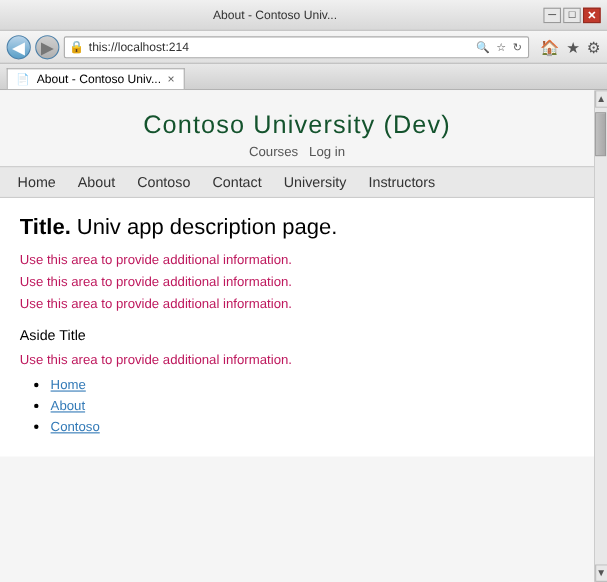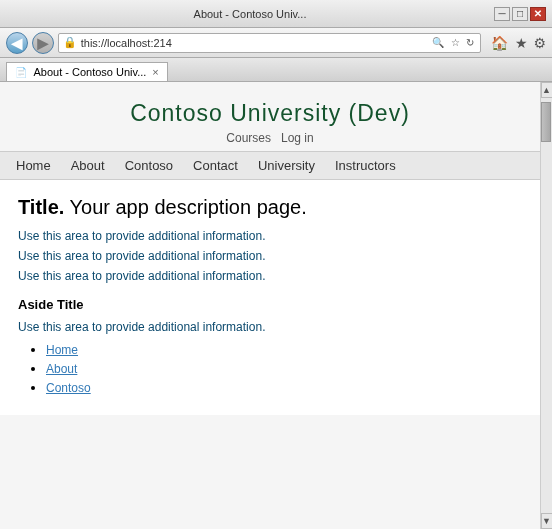--- a/index.html
+++ b/index.html
@@ -190,26 +190,26 @@
     .page-heading {
       font-size: 20px;
       font-weight: 700;
       margin-bottom: 10px;
     }
     .page-heading span.normal {
       font-weight: 400;
     }
     .info-text {
       font-size: 12px;
-      color: #0c4a6e;
+      color: #be185d;
       margin-bottom: 6px;
     }
     .aside-title {
       font-size: 13px;
-      font-weight: 700;
+      font-weight: 400;
       margin-top: 14px;
       margin-bottom: 8px;
     }
     .footer-links {
       list-style: disc;
       padding-left: 28px;
       margin-top: 8px;
     }
     .footer-links li {
       margin-bottom: 4px;
@@ -277,21 +277,21 @@
       <a href="#">Home</a>
       <a href="#">About</a>
       <a href="#">Contoso</a>
       <a href="#">Contact</a>
       <a href="#">University</a>
       <a href="#">Instructors</a>
     </div>
 
     <div class="main-body">
       <div class="page-heading">
-        <span>Title.</span><span class="normal"> Your app description page.</span>
+        <span>Title.</span><span class="normal"> Univ app description page.</span>
       </div>
 
       <p class="info-text">Use this area to provide additional information.</p>
       <p class="info-text">Use this area to provide additional information.</p>
       <p class="info-text">Use this area to provide additional information.</p>
 
       <div class="aside-title">Aside Title</div>
       <p class="info-text">Use this area to provide additional information.</p>
 
       <ul class="footer-links">

